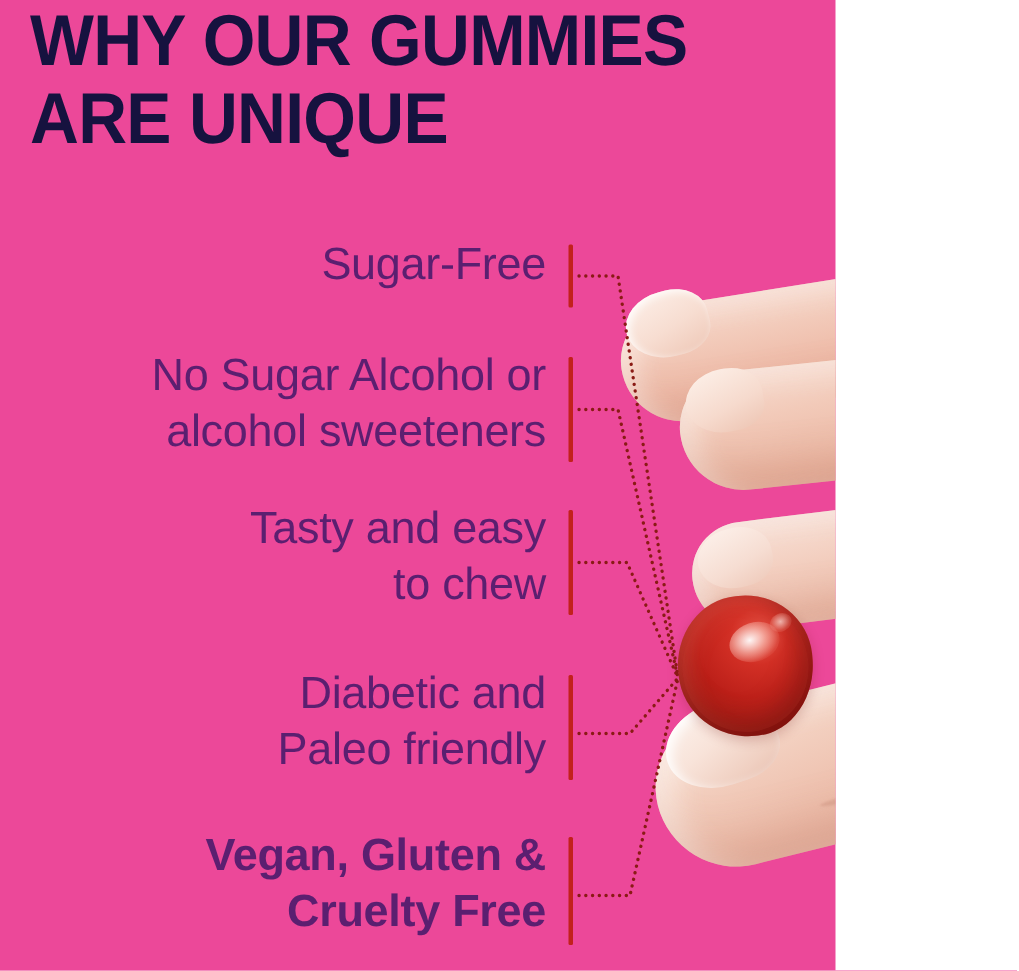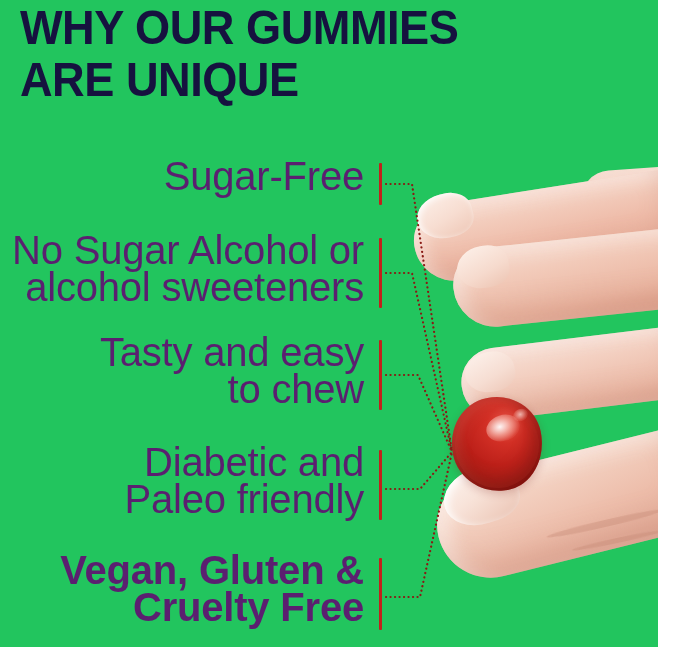--- a/index.html
+++ b/index.html
@@ -3,21 +3,21 @@
 <meta charset="utf-8">
 <style>
   html,body{margin:0;padding:0;}
   body{
     width:679px;height:647px;
     background:#ffffff;
     font-family:"Liberation Sans", sans-serif;
     overflow:hidden;
     position:relative;
   }
-  #stage{position:relative;width:658px;height:647px;background:#22c55e;overflow:hidden;}
+  #stage{position:relative;width:557px;height:647px;background:#ec4899;overflow:hidden;}
 
   
   .heading{
     position:absolute;
     left:20px; top:2px;
     width:640px;
     color:#16123f;
     font-family:"Liberation Sans", sans-serif;
     font-weight:700;
     font-size:48px;
@@ -35,21 +35,21 @@
     width:372px;
   }
   .feature{
     position:absolute;
     right:0;
     width:372px;
     text-align:right;
     color:#5b1f70;
     font-family:"Liberation Sans", sans-serif;
     font-weight:400;
-    font-size:40px;
+    font-size:30px;
     line-height:37px;
     letter-spacing:-0.2px;
     white-space:pre-line;
     padding-right:8px;
     box-sizing:border-box;
   }
 
   
   .bar{
     position:absolute;

